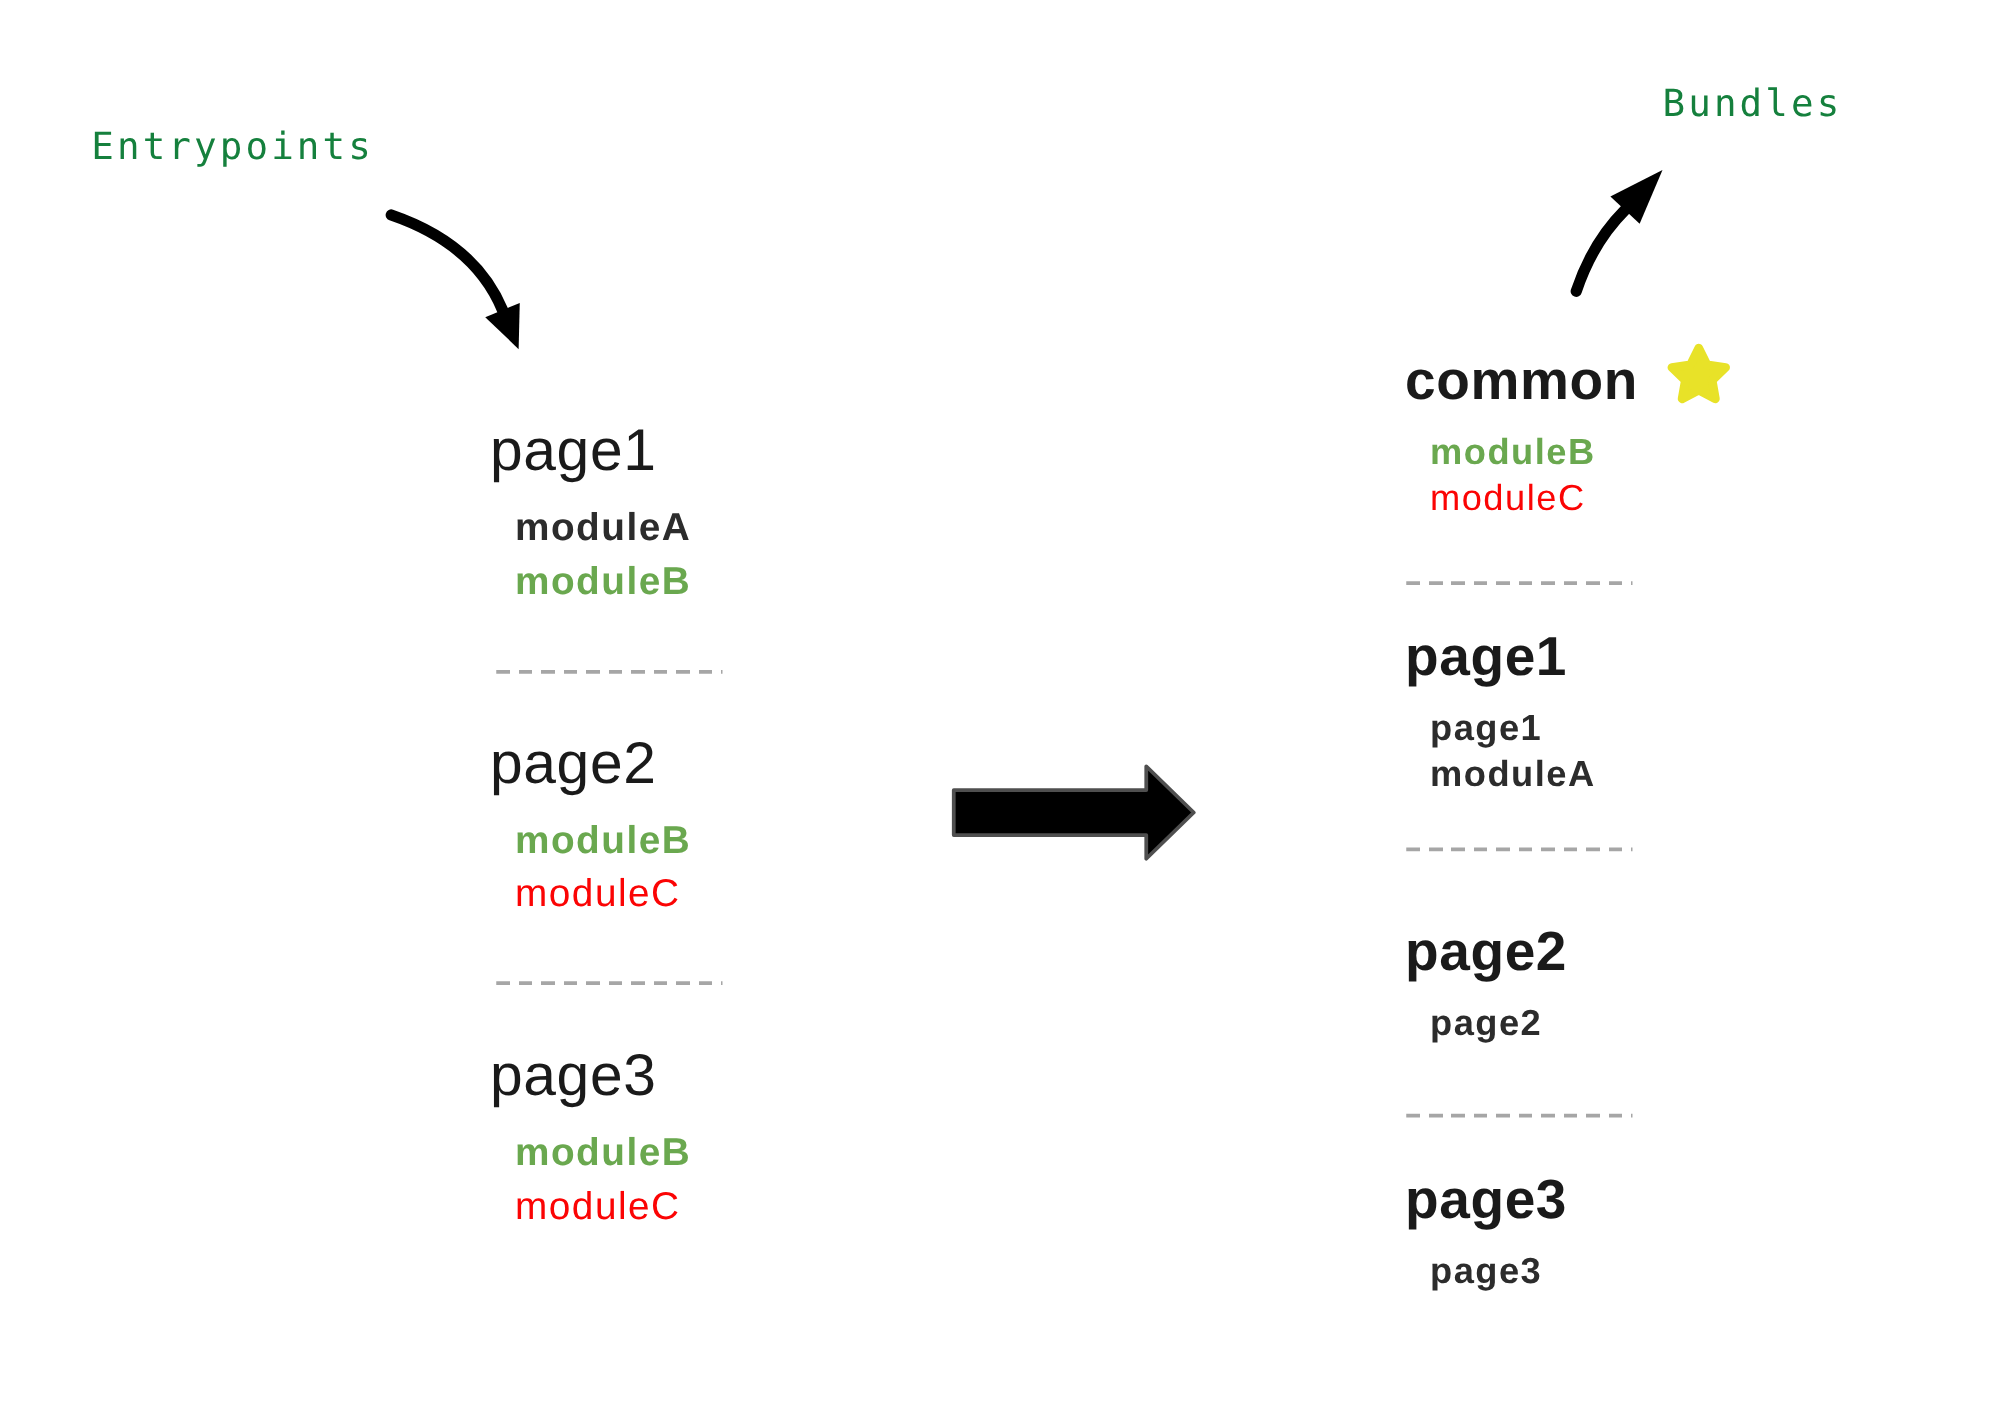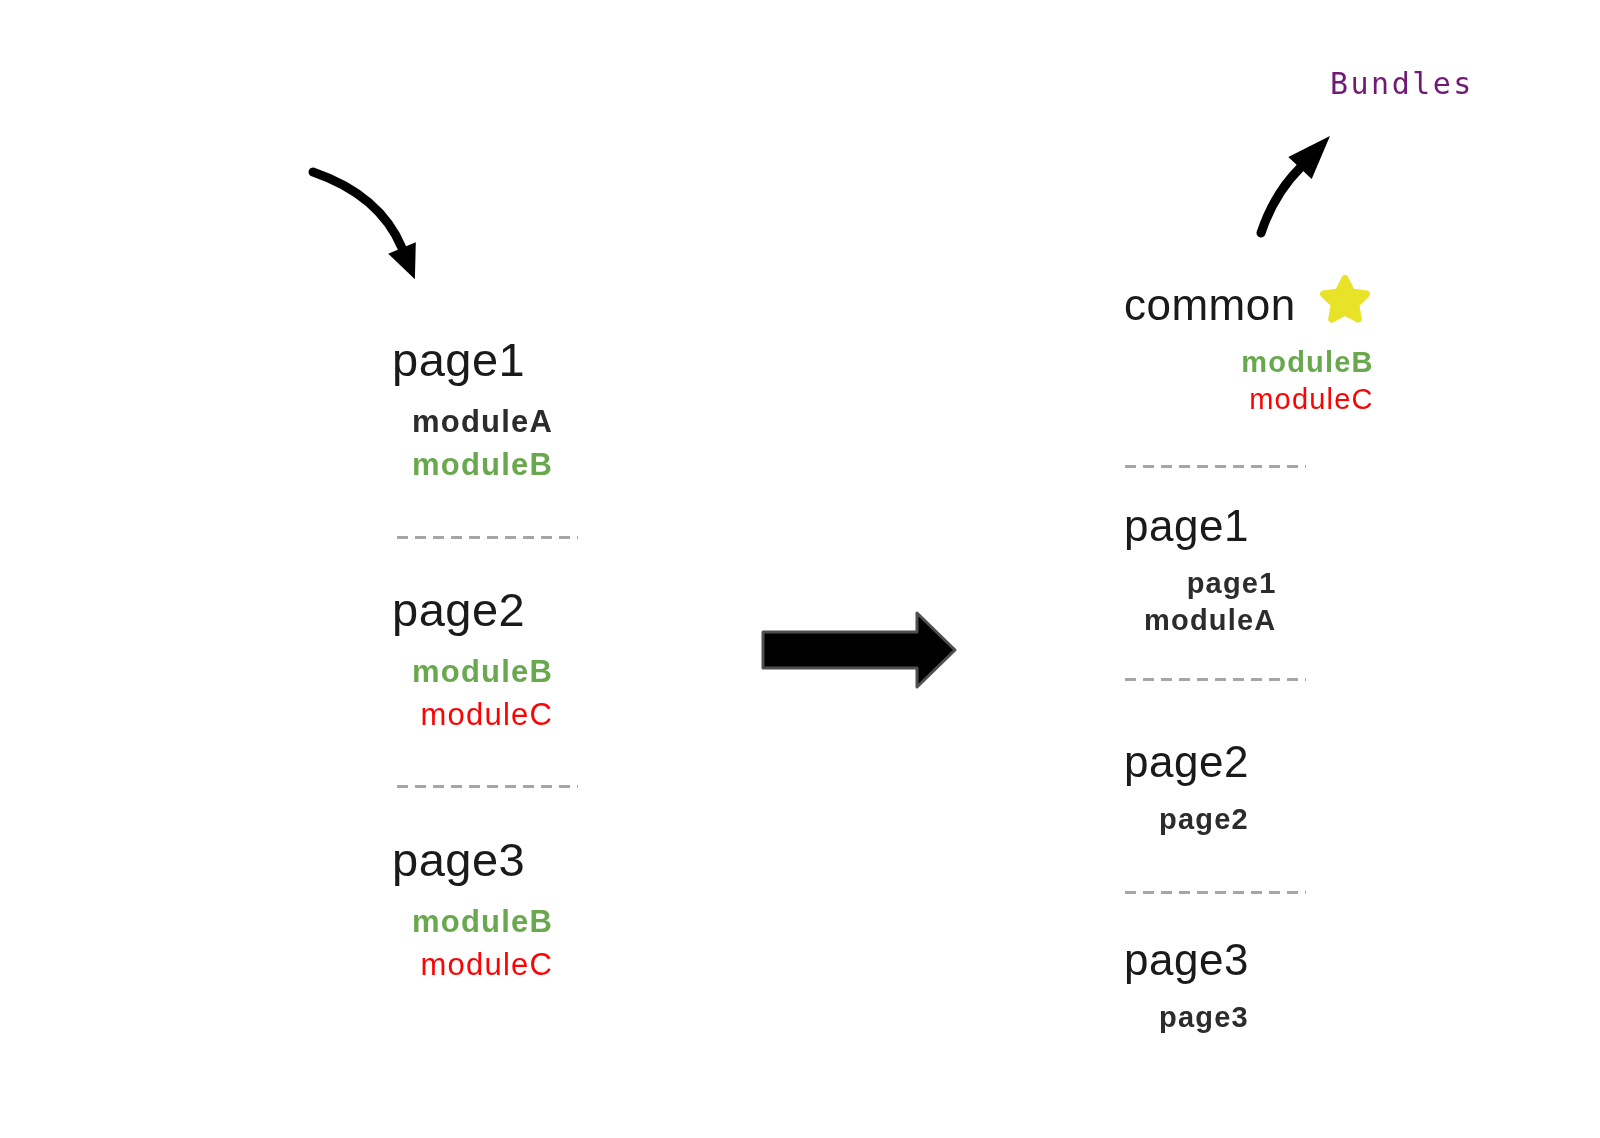--- a/index.html
+++ b/index.html
@@ -6,46 +6,46 @@
   body{
     width:1600px;height:1138px;background:#ffffff;overflow:hidden;position:relative;
     font-family:"Liberation Sans","DejaVu Sans",sans-serif;
   }
   .canvas{position:absolute;inset:0;width:1600px;height:1138px;}
 
   
   .mono-label{
     position:absolute;
     font-family:"DejaVu Sans Mono","Liberation Mono",monospace;
-    font-size:30px;line-height:36px;letter-spacing:2.5px;color:#701a75;white-space:nowrap;
+    font-size:30px;line-height:36px;letter-spacing:2.5px;color:#15803d;white-space:nowrap;
   }
   #lbl-entry{left:73px;top:100px;}
   #lbl-bundles{left:1330px;top:66px;}
 
   
   .arrow-svg{position:absolute;}
   #arrow-entry{left:280px;top:150px;}
   #arrow-bundles{left:1228px;top:118px;}
   #arrow-transform{left:758px;top:600px;}
 
   
   #entry-col,#bundle-col{position:absolute;top:0;height:1138px;}
   #entry-col{left:392px;width:260px;}
   #bundle-col{left:1124px;width:300px;}
   .sec{position:absolute;left:0;white-space:nowrap;}
   .sec.l0{top:334px}.sec.l1{top:584px}.sec.l2{top:834px}
   .sec.r0{top:281px}.sec.r1{top:502px}.sec.r2{top:738px}.sec.r3{top:936px}
 
   .sec-h{display:flex;align-items:center;gap:20px;color:var(--dark);}
   #entry-col .sec-h{font-size:47px;font-weight:400;line-height:52px;letter-spacing:0.5px;}
-  #bundle-col .sec-h{font-size:44px;font-weight:400;line-height:48px;letter-spacing:0.5px;}
+  #bundle-col .sec-h{font-size:44px;font-weight:700;line-height:48px;letter-spacing:0.5px;}
 
   .items{margin:14px 0 0 20px;}
   #bundle-col .items{margin-top:15px;}
-  .item{letter-spacing:1.2px;text-align:right;}
+  .item{letter-spacing:1.2px;}
   #entry-col .item{font-size:31px;line-height:43px;}
   #bundle-col .item{font-size:29px;line-height:37px;}
   .item.plain{color:var(--item);font-weight:700;}
   .item.green{color:var(--green);font-weight:700;}
   .item.red{color:var(--red);font-weight:400;}
 
   
   .divider{
     position:absolute;height:3px;width:181px;
     background:repeating-linear-gradient(90deg,var(--dash) 0 11px,transparent 11px 18px);
@@ -55,20 +55,21 @@
   .dl0{top:536px}.dl1{top:785px}
   .dr0{top:465px}.dr1{top:678px}.dr2{top:891px}
 
   .star{display:inline-flex;margin-top:-12px;}
 </style>
 </head>
 <body style="--green: #6aa84f; --red: #fb0404; --dark: #1a1a1a; --item: #2c2c2c; --dash: #a6a6a6; --star: #e8e228; --arrow: #000000; --outline: #4f4f4f;">
 
 <div class="canvas">
 
+  <div class="mono-label" id="lbl-entry">Entrypoints</div>
 
   <div class="mono-label" id="lbl-bundles">Bundles</div>
 
   <svg id="arrow-entry" class="arrow-svg" width="160" height="150" viewBox="0 0 160 150">
     <path d="M33,22 Q100,45 122,98" fill="none" stroke="var(--arrow)" stroke-width="9" stroke-linecap="round"></path>
     <polygon points="134.9,129.3 108.2,103.7 135.8,92.3" fill="var(--arrow)"></polygon>
   </svg>
 
   <svg id="arrow-bundles" class="arrow-svg" width="130" height="130" viewBox="0 0 130 130">
     <path d="M33,115 Q46,76 72,50" fill="none" stroke="var(--arrow)" stroke-width="9" stroke-linecap="round"></path>

